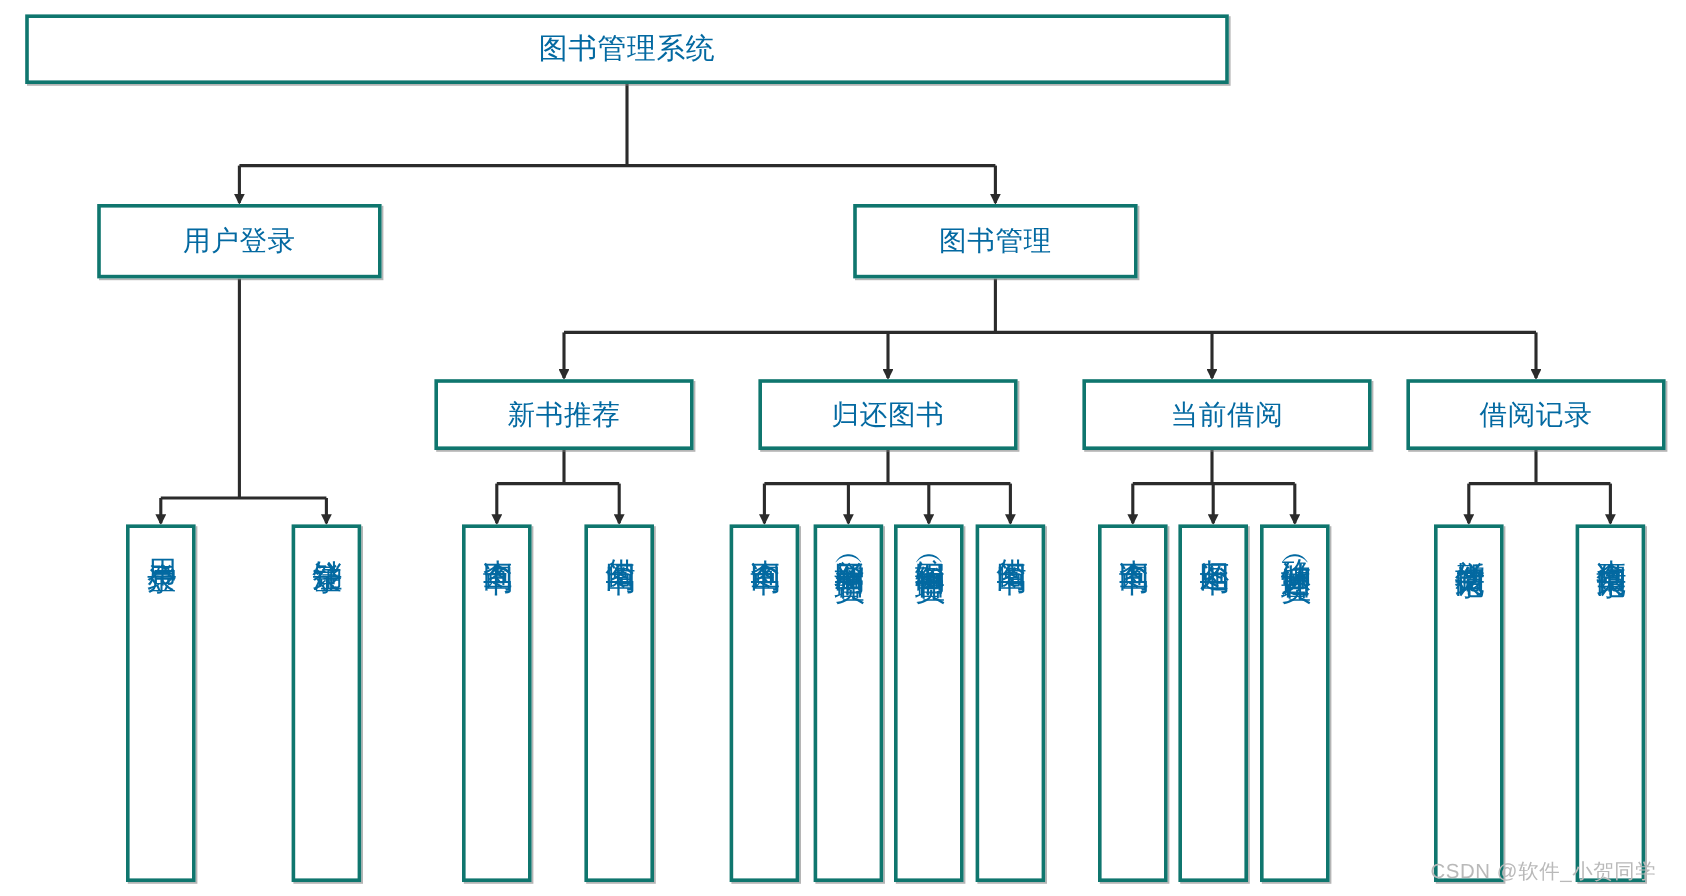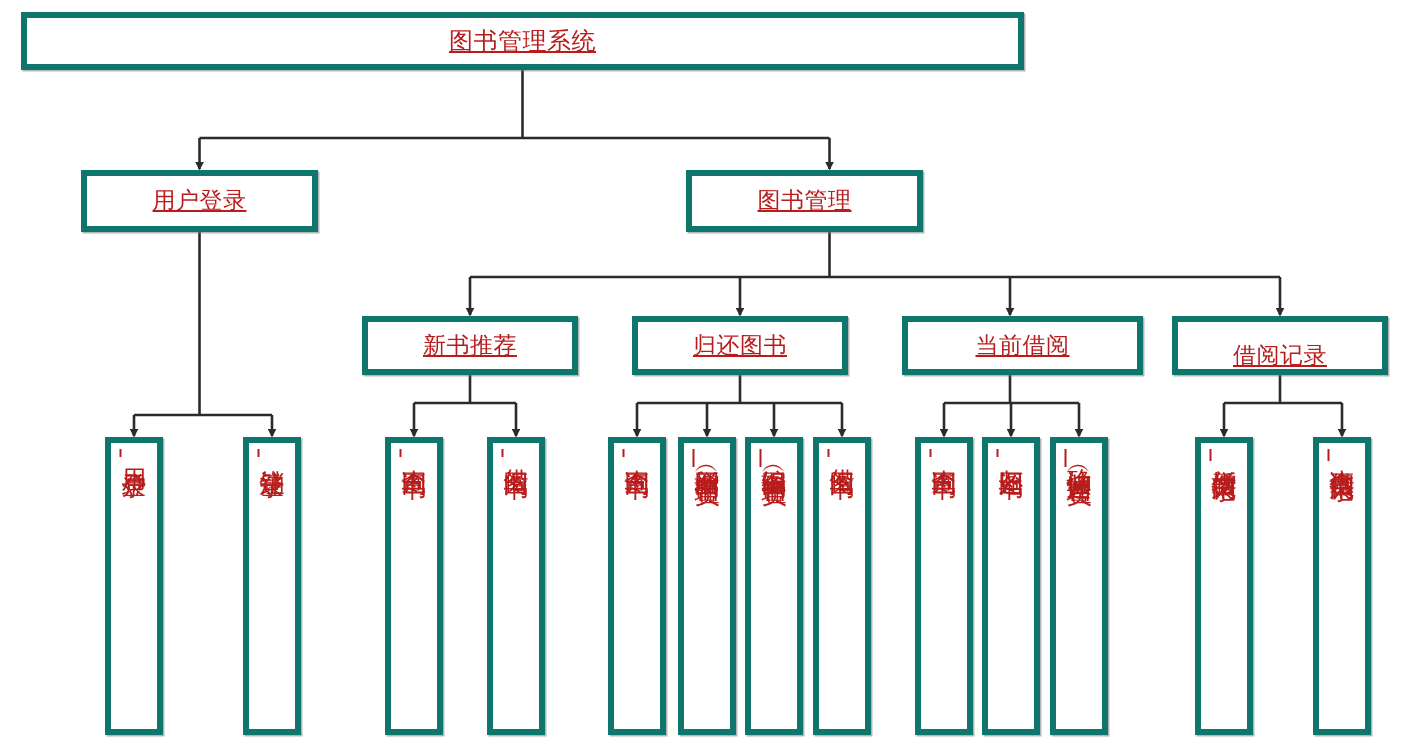--- a/index.html
+++ b/index.html
@@ -23,28 +23,27 @@
     left: 0;
     top: 0;
     width: 1405px;
     height: 747px;
     pointer-events: none;
   }
   .node {
     position: absolute;
     box-sizing: border-box;
     background: #ffffff;
-    border: 6px solid #0f766e;
+    border: 3px solid #0f766e;
     box-shadow: 1.5px 1.5px 0 rgba(120,120,120,0.55);
     display: flex;
     align-items: center;
     justify-content: center;
-    color: #b91c1c;
+    color: #0369a1;
     cursor: default;
-    text-decoration: underline;
   }
   .node-label {
     display: block;
     text-align: center;
     line-height: 1.12;
     letter-spacing: 0.5px;
   }
   
   .node.horiz .node-label {
     writing-mode: horizontal-tb;
@@ -122,33 +121,33 @@
       </g>
   </svg>
 
   <div id="node-layer">
       <div class="node horiz root" style="left: 21px; top: 12px; width: 1003px; height: 58px;">
         <span class="node-label">图书管理系统</span>
       </div>
       <div class="node horiz" style="left: 81px; top: 170px; width: 237px; height: 62px;">
         <span class="node-label">用户登录</span>
       </div>
-      <div class="node horiz" style="left: 686px; top: 170px; width: 237px; height: 62px;">
+      <div class="node horiz" style="left: 711px; top: 170px; width: 237px; height: 62px;">
         <span class="node-label">图书管理</span>
       </div>
       <div class="node horiz" style="left: 362px; top: 316px; width: 216px; height: 59px;">
         <span class="node-label">新书推荐</span>
       </div>
       <div class="node horiz" style="left: 632px; top: 316px; width: 216px; height: 59px;">
         <span class="node-label">归还图书</span>
       </div>
       <div class="node horiz" style="left: 902px; top: 316px; width: 241px; height: 59px;">
         <span class="node-label">当前借阅</span>
       </div>
-      <div class="node horiz" style="left: 1172px; top: 316px; width: 216px; height: 59px; align-items: flex-end;">
+      <div class="node horiz" style="left: 1172px; top: 316px; width: 216px; height: 59px;">
         <span class="node-label">借阅记录</span>
       </div>
       <div class="node vert" style="left: 105px; top: 437px; width: 58px; height: 298px;">
         <span class="node-label">用户登录</span>
       </div>
       <div class="node vert" style="left: 243px; top: 437px; width: 58px; height: 298px;">
         <span class="node-label">注销登录</span>
       </div>
       <div class="node vert" style="left: 385px; top: 437px; width: 58px; height: 298px;">
         <span class="node-label">查询图书</span>
@@ -178,13 +177,14 @@
         <span class="node-label">确认归还（管理员）</span>
       </div>
       <div class="node vert" style="left: 1195px; top: 437px; width: 58px; height: 298px;">
         <span class="node-label">新增借阅记录</span>
       </div>
       <div class="node vert" style="left: 1313px; top: 437px; width: 58px; height: 298px;">
         <span class="node-label">查询借阅记录</span>
       </div>
     </div>
 
+  <div class="watermark" style="left: 1192px; top: 715px;">CSDN @软件_小贺同学</div>
 </div>
 
 </body></html>

